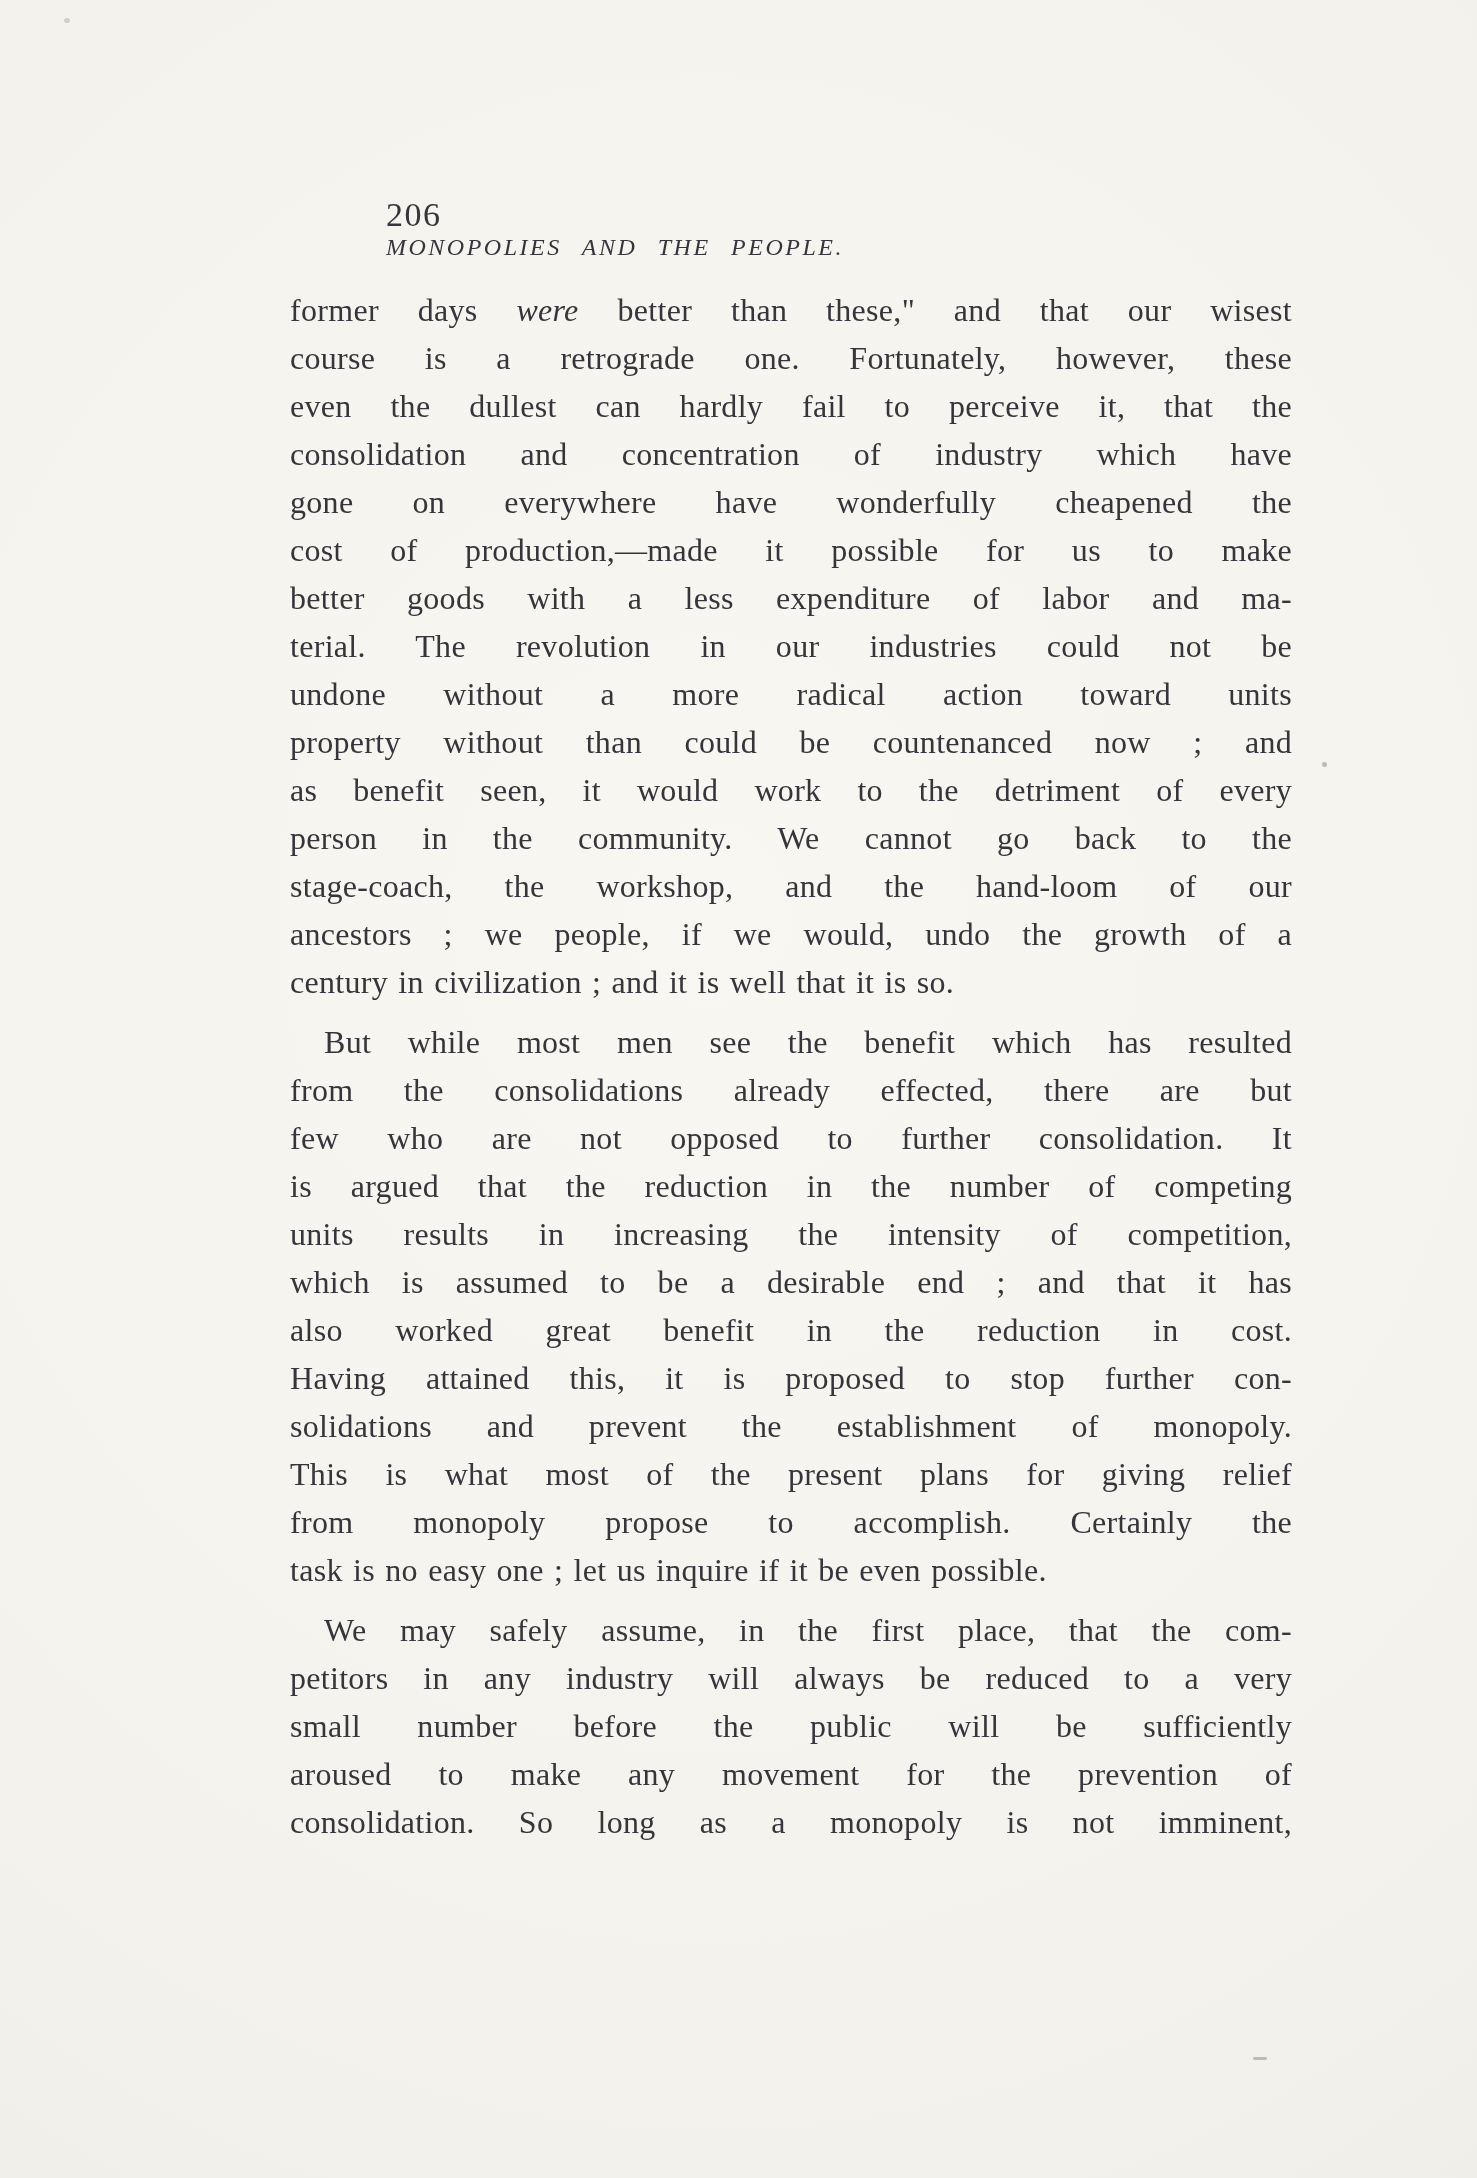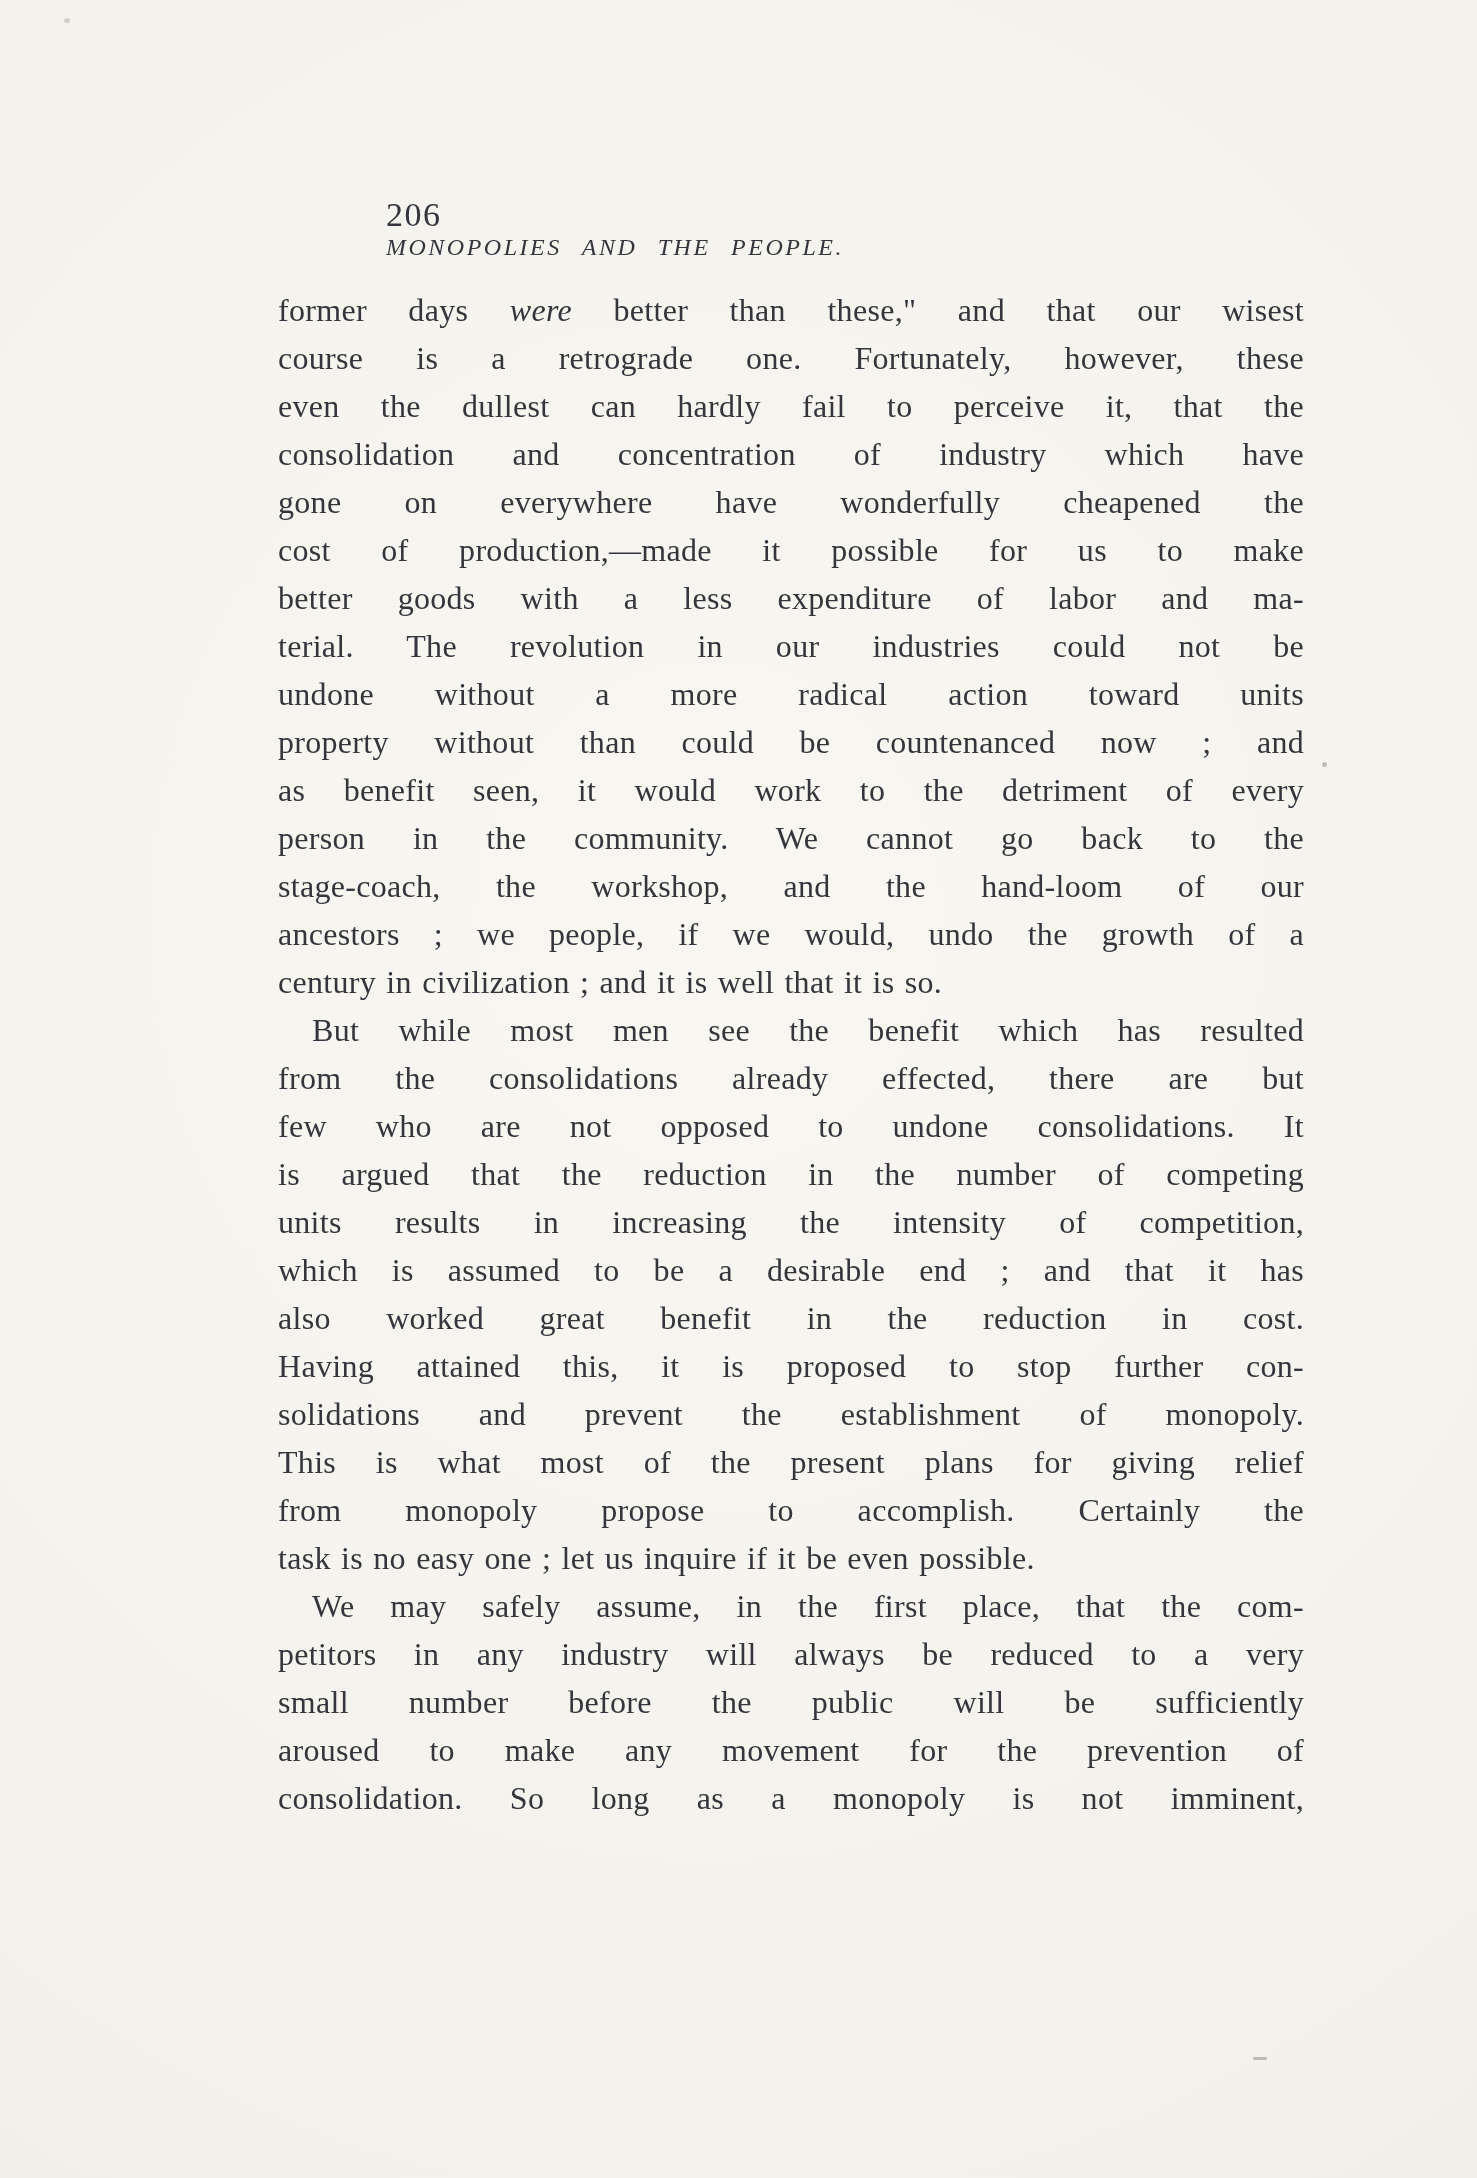--- a/index.html
+++ b/index.html
@@ -33,21 +33,21 @@
     letter-spacing: 1.5px;
   }
   .running-title {
     font-style: italic;
     font-size: 24px;
     letter-spacing: 2.5px;
     word-spacing: 12px;
     margin-left: 108px;
   }
   .body-text { }
-  .paragraph { margin: 0; }
+  .paragraph { margin: 12px; }
   .line {
     font-size: 32px;
     line-height: 48px;
     height: 48px;
     letter-spacing: 0.3px;
     word-spacing: 2px;
     text-align: justify;
     text-align-last: justify;
     overflow: hidden;
   }
@@ -91,21 +91,21 @@
           <div class="line">property without than could be countenanced now ; and</div>
           <div class="line">as benefit seen, it would work to the detriment of every</div>
           <div class="line">person in the community.  We cannot go back to the</div>
           <div class="line">stage-coach, the workshop, and the hand-loom of our</div>
           <div class="line">ancestors ; we people, if we would, undo the growth of a</div>
           <div class="line end">century in civilization ; and it is well that it is so.</div>
         </div>
         <div class="paragraph">
           <div class="line indent">But while most men see the benefit which has resulted</div>
           <div class="line">from the consolidations already effected, there are but</div>
-          <div class="line">few who are not opposed to undone consolidations.  It</div>
+          <div class="line">few who are not opposed to further consolidation.  It</div>
           <div class="line">is argued that the reduction in the number of competing</div>
           <div class="line">units results in increasing the intensity of competition,</div>
           <div class="line">which is assumed to be a desirable end ; and that it has</div>
           <div class="line">also worked great benefit in the reduction in cost.</div>
           <div class="line">Having attained this, it is proposed to stop further con-</div>
           <div class="line">solidations and prevent the establishment of monopoly.</div>
           <div class="line">This is what most of the present plans for giving relief</div>
           <div class="line">from monopoly propose to accomplish.  Certainly the</div>
           <div class="line end">task is no easy one ; let us inquire if it be even possible.</div>
         </div>

